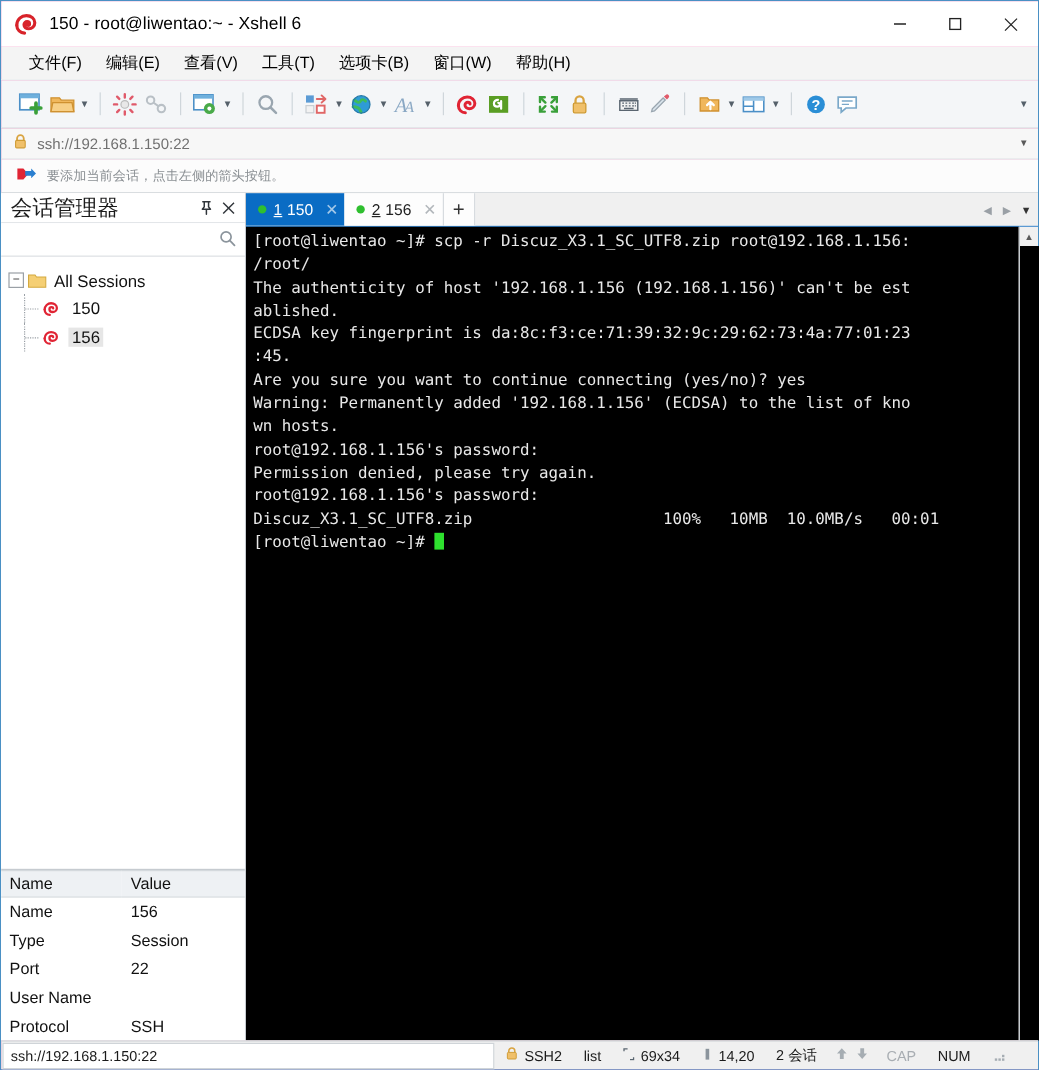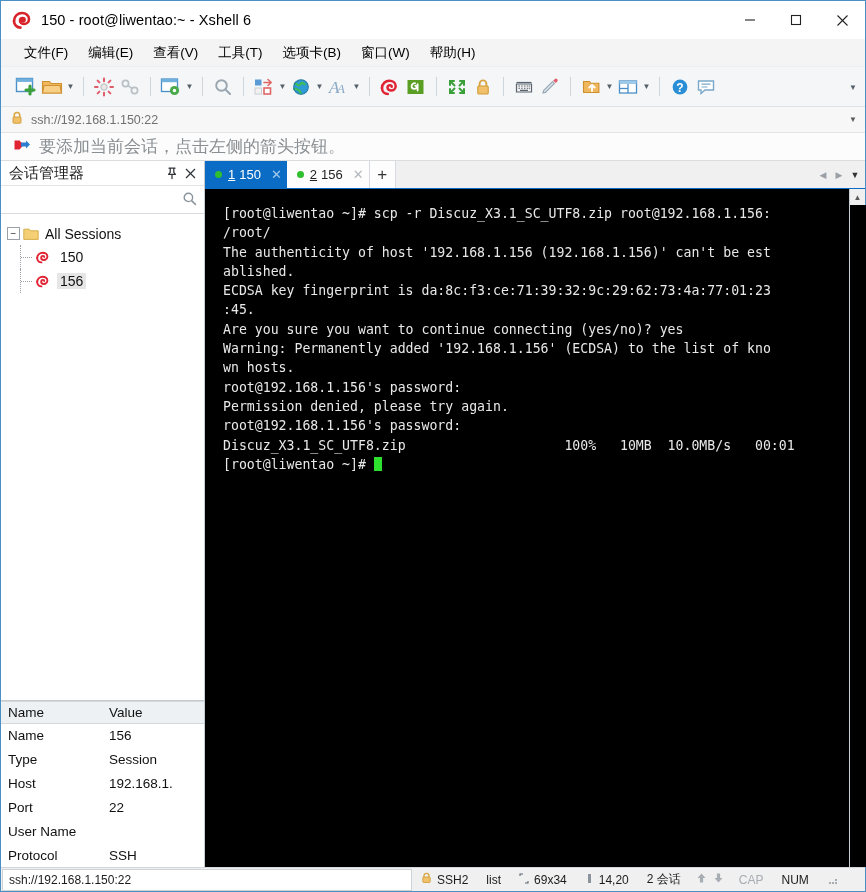--- a/index.html
+++ b/index.html
@@ -97,39 +97,39 @@
 
   
   .noticebar {
     height: 28px; min-height: 28px;
     background: #fcfcfc;
     display: flex; align-items: center;
     padding-left: 12px;
     border-bottom: 1px solid #d9dde0;
   }
   .notice-text {
-    font-size: 17px; color: #8a8f93; margin-left: 8px;
+    font-size: 11px; color: #8a8f93; margin-left: 8px;
     white-space: nowrap;
   }
 
   
   .body { flex: 1; display: flex; min-height: 0; background:#f0f0f0; }
 
   
   .dock {
     width: 204px; min-width: 204px;
     display: flex; flex-direction: column;
     background: #ffffff;
     border-right: 1px solid #c6cbd0;
   }
   .dock-title {
     height: 25px; min-height: 25px;
     display: flex; align-items: center;
     padding: 0 4px 0 8px;
-    font-size: 15px; color: #1b1b1b;
+    font-size: 18px; color: #1b1b1b;
     background: #ffffff;
     border-bottom: 1px solid #e3e6e9;
   }
   .dock-title-btns { margin-left: auto; display: flex; align-items: center; }
   .dock-btn {
     width: 19px; height: 19px;
     display: flex; align-items: center; justify-content: center;
     color: #30353a;
   }
   .dock-search {
@@ -227,21 +227,21 @@
   .tabnav-btn.dn { color: #333; }
 
   .termwrap { flex: 1; display: flex; min-height: 0; border-top: 1px solid #0a6cc4; }
   .term {
     flex: 1; background: #000000; overflow: hidden;
     padding: 3px 0 0 6px; min-width: 0;
   }
   .term pre {
     font-family: "DejaVu Sans Mono", "Liberation Mono", monospace;
     font-size: 13.2px; line-height: 19.3px;
-    color: #e8e8e8; white-space: pre; margin: 12px;
+    color: #e8e8e8; white-space: pre; margin: 0;
   }
   .cursor {
     display: inline-block; width: 8px; height: 14px;
     background: #2ee02e; vertical-align: -2px;
   }
   .term-scroll {
     width: 16px; min-width:16px; background: #f0f0f0;
     border-left: 1px solid #c6cbd0;
     display: flex; flex-direction: column; align-items: center;
   }
@@ -561,24 +561,20 @@
           </tr>
           <tr>
             <td>Name</td>
             <td class="c2">156</td>
           </tr>
           <tr>
             <td>Type</td>
             <td class="c2">Session</td>
           </tr>
           <tr>
-            <td>Host</td>
-            <td class="c2">192.168.1.</td>
-          </tr>
-          <tr>
             <td>Port</td>
             <td class="c2">22</td>
           </tr>
           <tr>
             <td>User Name</td>
             <td class="c2"></td>
           </tr>
           <tr>
             <td>Protocol</td>
             <td class="c2">SSH</td>

